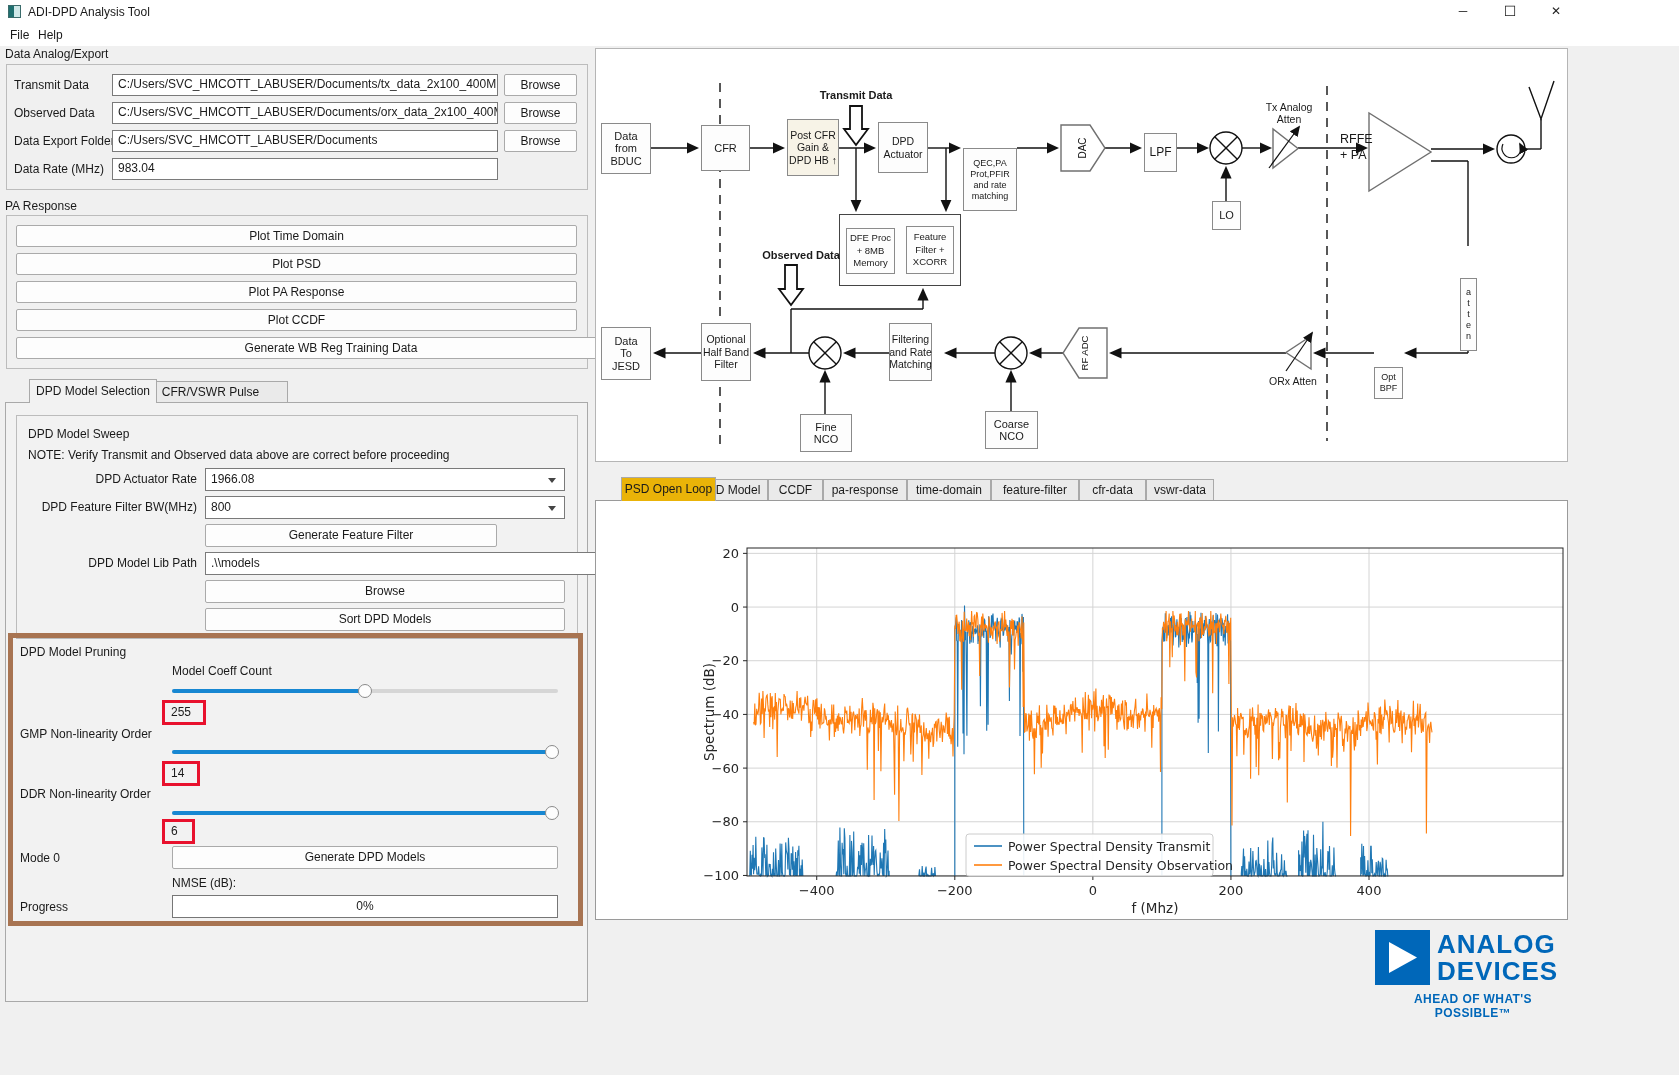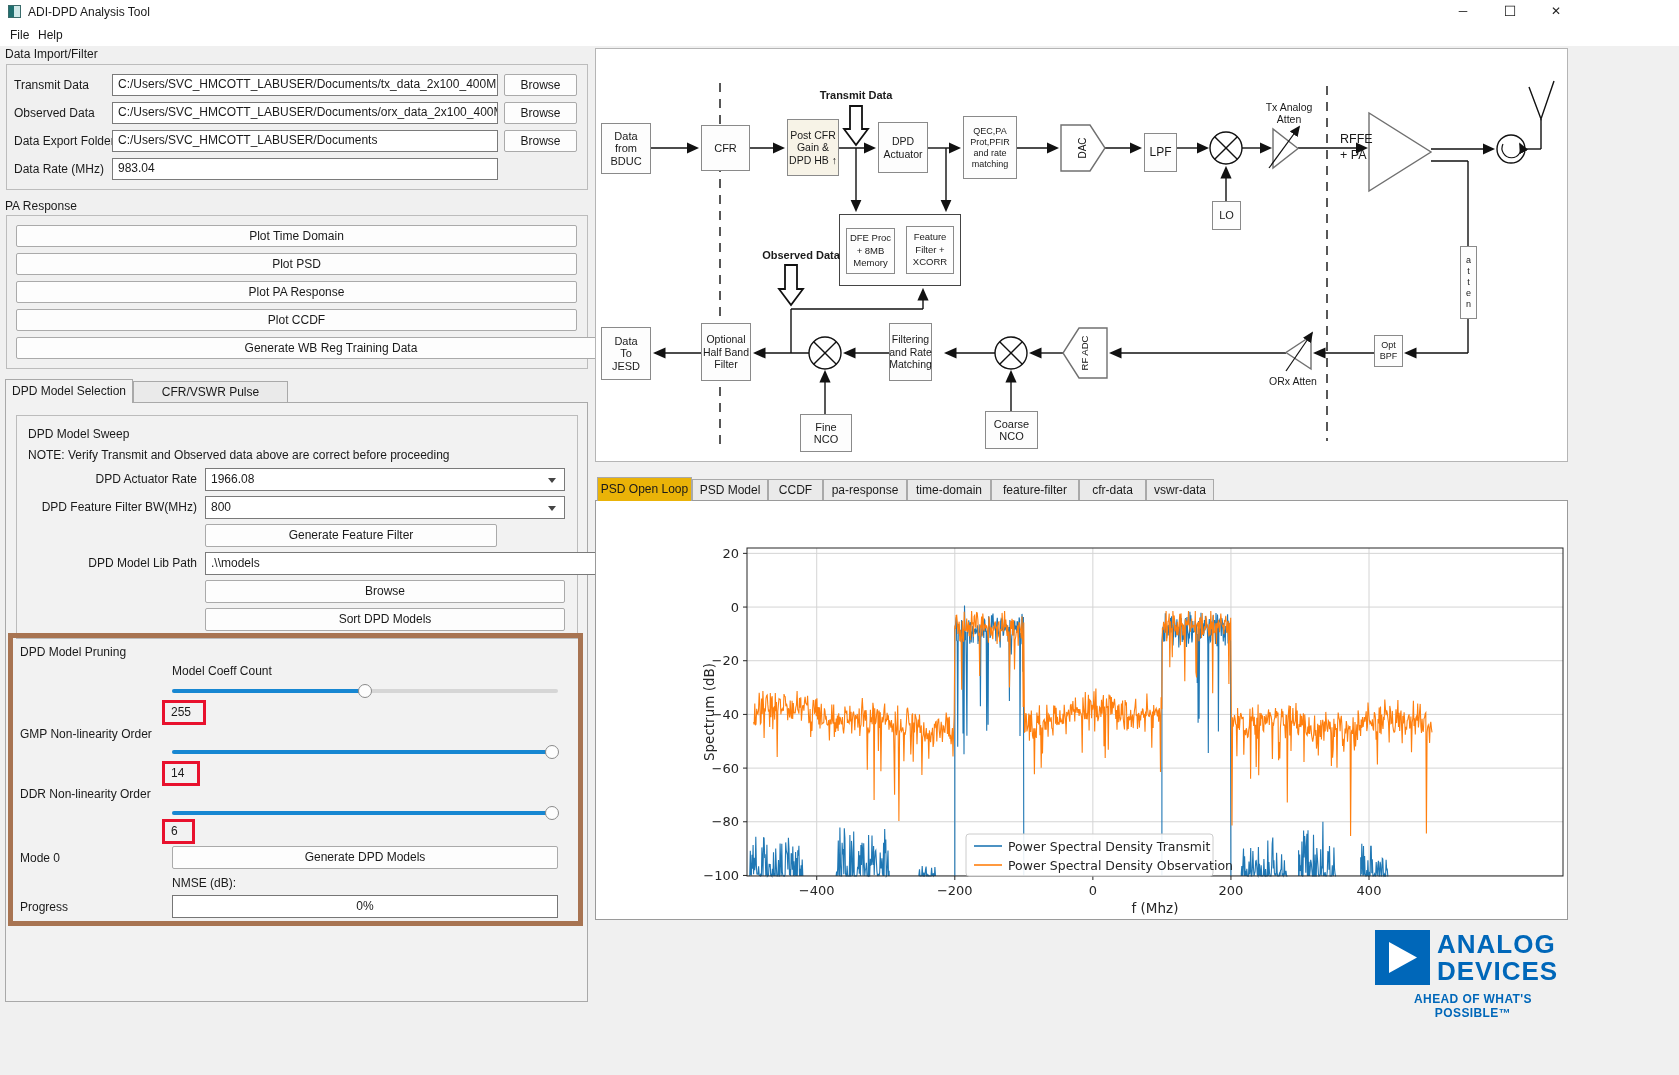--- a/index.html
+++ b/index.html
@@ -11,56 +11,56 @@
   .app-title { left:28px; top:5px; font-size:12px; }
   .app-icon { left:8px; top:5px; width:13px; height:13px; border:1px solid #3a6b6b; background:linear-gradient(90deg,#1f6f6f 0 50%,#cfe8e8 50% 100%); }
   .winbtn { top:2px; width:34px; height:19px; text-align:center; font-size:12px; line-height:19px; color:#222; cursor:default; }
   .menubar { left:0; top:23px; width:1679px; height:23px; background:#ffffff; }
   .menu-item { top:3px; font-size:12px; padding:2px 6px; }
   .section-title { font-size:12px; }
   .groupbox { border:1px solid #bcbcbc; background:transparent; }
   .field-input { background:#fff; border:1px solid #7a7a7a; font-size:12px; line-height:19px; padding:0 5px; overflow:hidden; white-space:nowrap; }
   .btn { background:#fdfdfd; border:1px solid #aaaaaa; border-radius:2px; font-size:12px; text-align:center; line-height:20px; }
   .tab { border:1px solid #a9a9a9; font-size:12px; text-align:center; }
-  .tab.active { background:#f2f2f2; border-bottom:none; z-index:3; line-height:23px; }
+  .tab.active { background:#f2f2f2; border-bottom:none; z-index:3; line-height:23px;margin-left:24px; }
   .tab.inactive { background:#eaeaea; line-height:20px; }
   .tabpanel { background:#f2f2f2; border:1px solid #a9a9a9; }
   .combo { background:#fff; border:1px solid #7a7a7a; font-size:12px; line-height:21px; padding:0 5px; }
   .combo-arrow { position:absolute; right:8px; top:9px; width:0; height:0; border-left:4px solid transparent; border-right:4px solid transparent; border-top:5px solid #444; }
   .slider { height:14px; }
   .sl-track { position:absolute; left:0; right:0; top:5px; height:4px; background:#d6d6d6; border-radius:2px; }
   .sl-fill  { position:absolute; left:0; top:5px; height:4px; background:#1787d2; border-radius:2px; }
   .sl-handle{ position:absolute; top:0; width:14px; height:14px; background:#fdfdfd; border:1px solid #8a8a8a; border-radius:50%; }
   .redbox { border:3px solid #e8112d; font-size:12px; line-height:19px; padding-left:6px; background:transparent; }
   .brownbox { border:5px solid #a87452; }
   .progress { background:#fff; border:1px solid #767676; font-size:12px; text-align:center; line-height:21px; }
   .panel-white { background:#ffffff; }
   .dbox { position:absolute; border:1px solid #8a8a8a; background:#fdfdfd; font-size:10.5px; line-height:12.5px; text-align:center; white-space:pre-line; display:flex; align-items:center; justify-content:center; }
   .dlabel { position:absolute; font-size:11px; font-weight:bold; text-align:center; white-space:pre-line; line-height:12px; }
-  .dsmall { font-size:9px; line-height:11px; }
+  .dsmall { font-size:9px; line-height:11px;margin-top:32px; }
   .plot-tabs .tab.active { background:#eab308; }
   .logo-text { color:#0067b9; font-weight:bold; font-size:26px; line-height:26px; letter-spacing:1px; }
   .tagline { color:#0067b9; font-weight:bold; font-size:12px; letter-spacing:0.4px; text-align:center; }
 </style>
 </head>
 <body>
 
 <div class="abs titlebar">
   <div class="abs app-icon"></div>
   <div class="abs app-title">ADI-DPD Analysis Tool</div>
   <div class="abs winbtn" style="left:1446px">─</div>
   <div class="abs winbtn" style="left:1493px;font-size:14px">☐</div>
   <div class="abs winbtn" style="left:1539px">✕</div>
 </div>
 <div class="abs menubar">
   <div class="abs menu-item" style="left:4px">File</div>
   <div class="abs menu-item" style="left:32px">Help</div>
 </div>
 
-<div class="abs section-title" style="left:5px;top:47px">Data Import/Filter</div>
+<div class="abs section-title" style="left:5px;top:47px">Data Analog/Export</div>
 <div class="abs groupbox" style="left:6px;top:64px;width:582px;height:126px"></div>
 
 <div class="abs lbl" style="left:14px;top:78px">Transmit Data</div>
 <div class="abs field-input" style="left:112px;top:74px;width:386px;height:22px">C:/Users/SVC_HMCOTT_LABUSER/Documents/tx_data_2x100_400M.csv</div>
 <div class="abs btn" style="left:504px;top:74px;width:73px;height:22px">Browse</div>
 
 <div class="abs lbl" style="left:14px;top:106px">Observed Data</div>
 <div class="abs field-input" style="left:112px;top:102px;width:386px;height:22px">C:/Users/SVC_HMCOTT_LABUSER/Documents/orx_data_2x100_400M.csv</div>
 <div class="abs btn" style="left:504px;top:102px;width:73px;height:22px">Browse</div>
 

